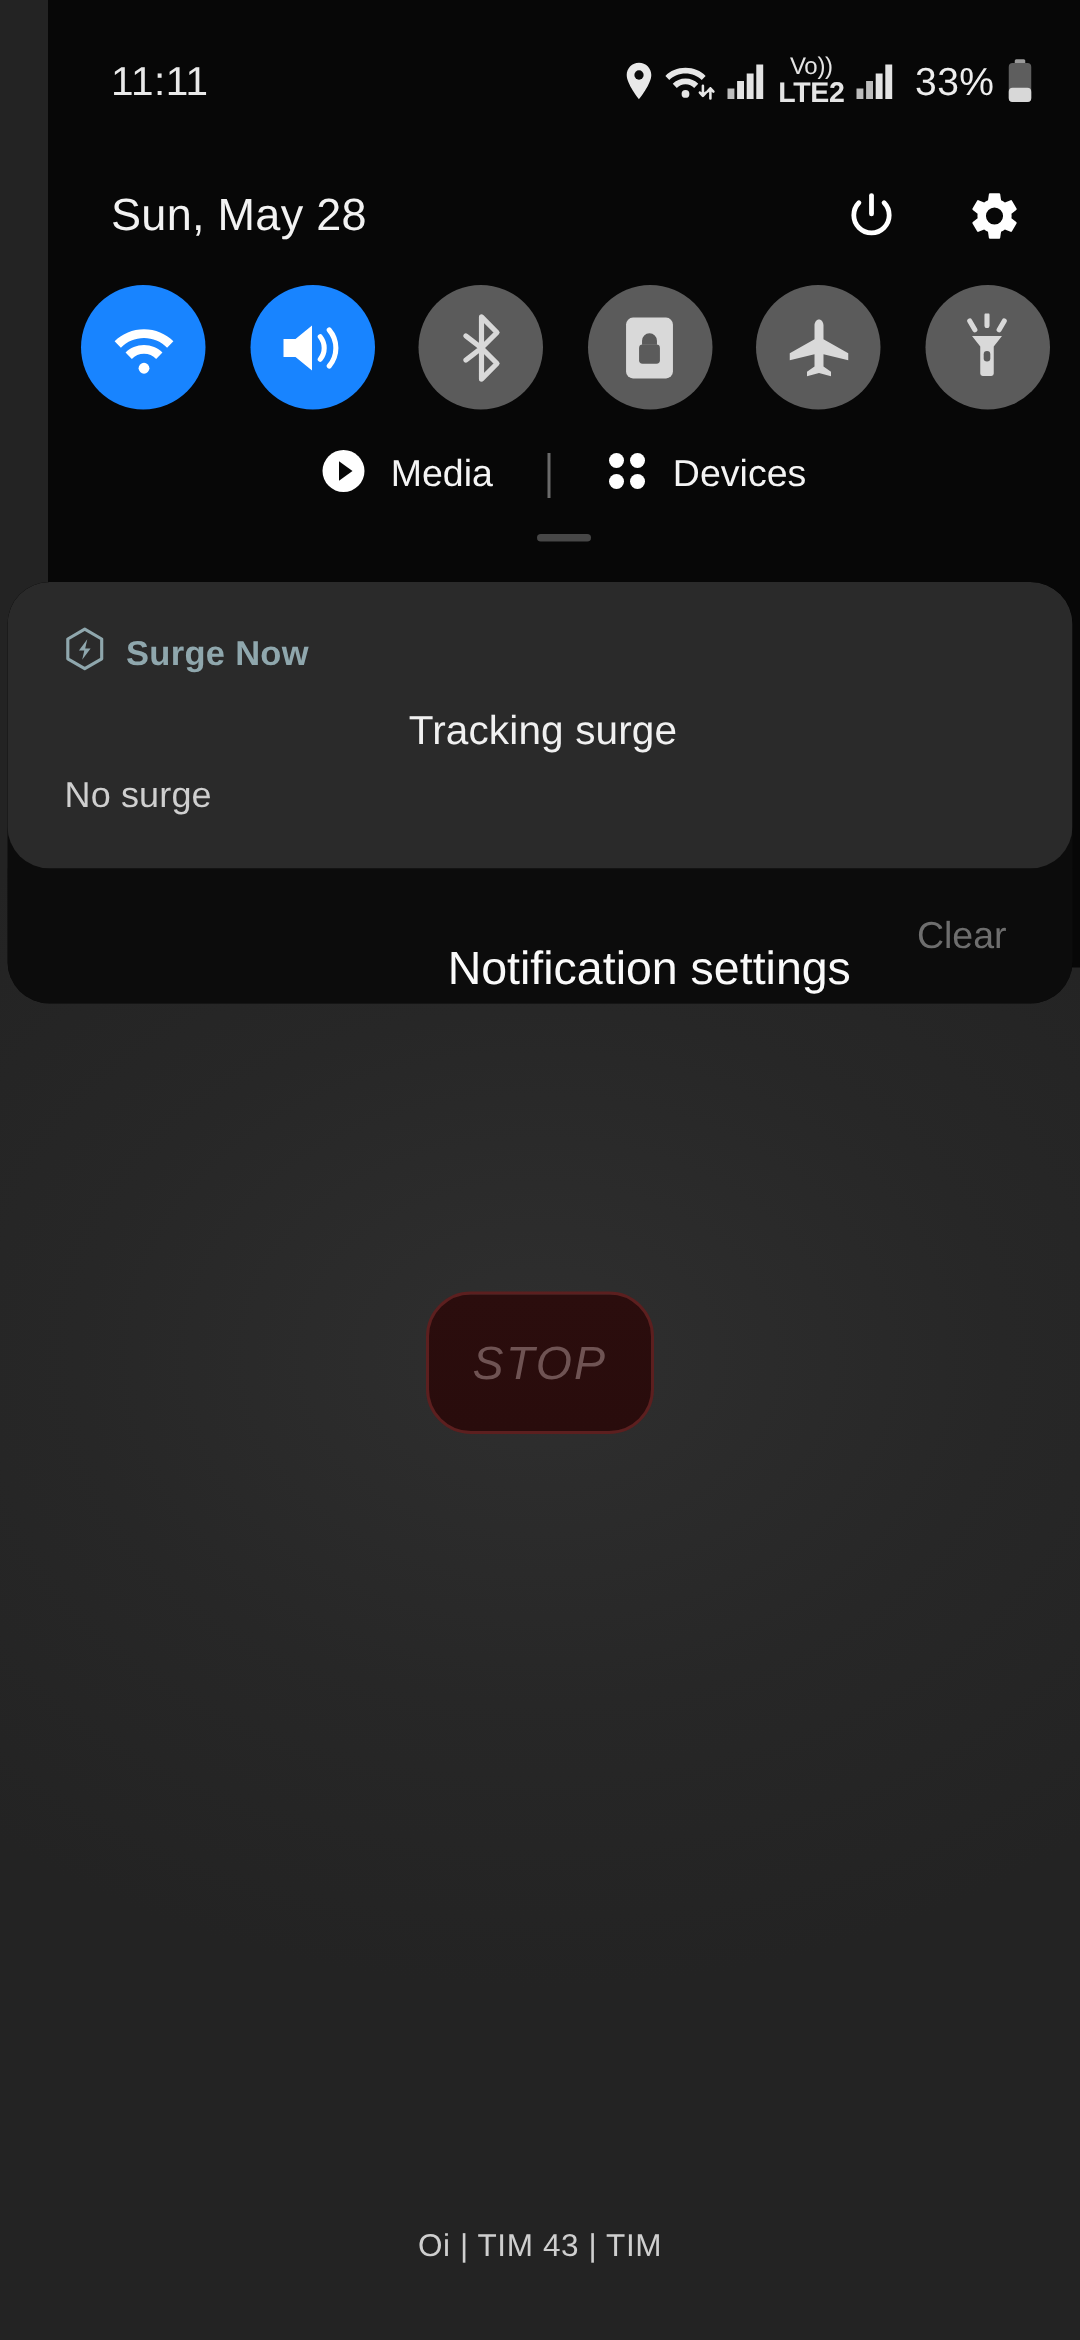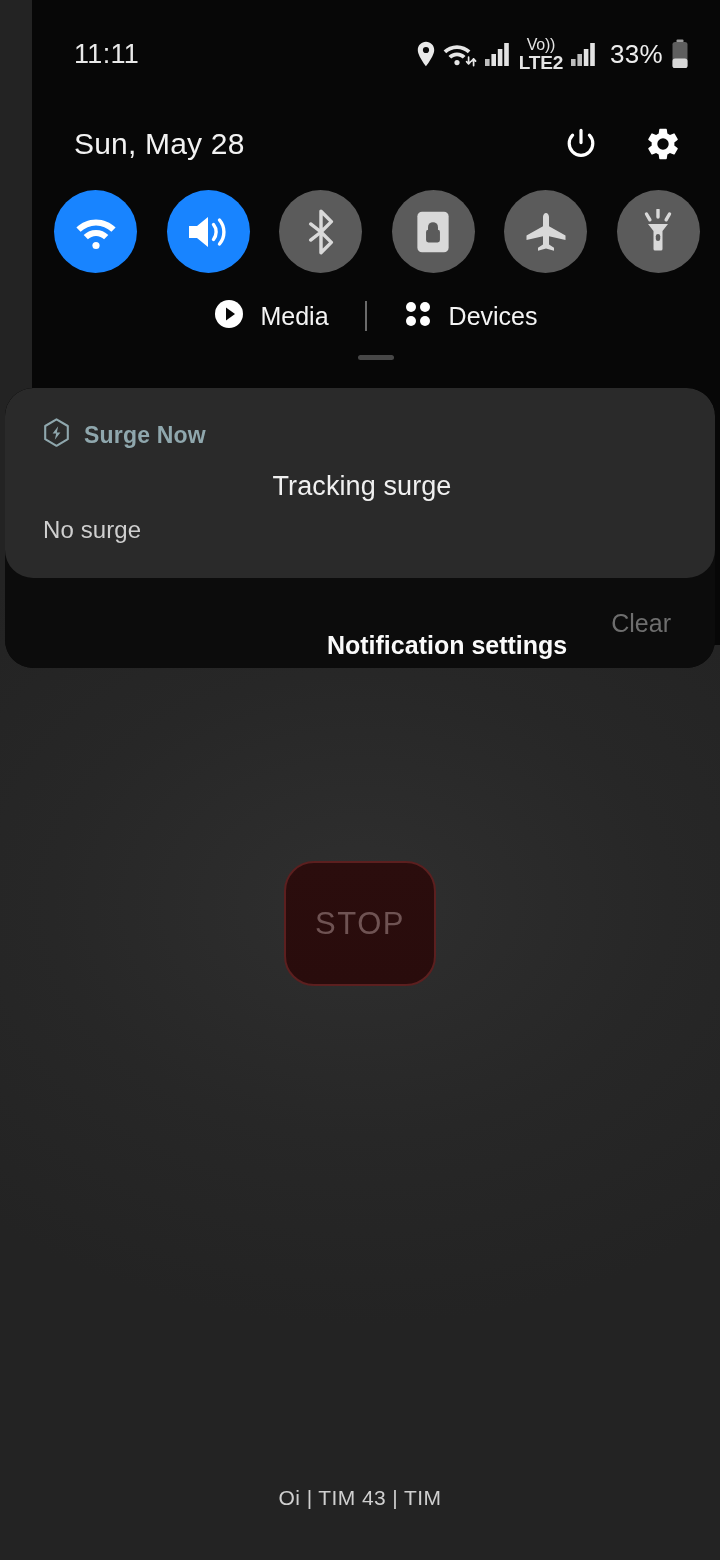--- a/index.html
+++ b/index.html
@@ -18,25 +18,25 @@
 
   
   #app-layer {
     position:absolute; inset:0;
     background:
       radial-gradient(ellipse 560px 420px at 50% 58%, #2f2f2f 0%, #272727 55%, #232323 100%);
   }
   #stop-button {
     position:absolute;
     left:284px; top:861px;
-    width:152px; height:125px;
+    width:152px; height:95px;
     border-radius:30px;
     background:linear-gradient(180deg,#2b0d0d 0%,#290c0c 100%);
     border:2px solid #5c1f1f;
-    display:flex; align-items:center; justify-content:center;
+    display:flex; align-items:center; justify-content:center;font-style:italic;
   }
   #stop-button .lbl {
     color:#6f5353;
     font-size:31px;
     letter-spacing:1.5px;
     font-weight:400;
   }
   #carrier-line {
     position:absolute;
     left:0; right:0; top:1486px;
@@ -136,21 +136,21 @@
   #notif-title { color:#f0f0f0; font-size:27px; margin-top:19px; letter-spacing:0.1px;text-align:center; }
   #notif-body  { color:#cfcfcf; font-size:24px; margin-top:14px; letter-spacing:0.1px; }
 
   #notif-footer {
     height:90px;
     display:flex; align-items:center; justify-content:flex-end;
     gap:44px;
     padding-right:44px;
     background:#0c0c0c;
   }
-  #notification-settings-btn { color:#fafafa; font-size:25px; font-weight:700;margin-top:44px; }
+  #notification-settings-btn { color:#fafafa; font-size:31px; font-weight:400;margin-top:44px; }
   #clear-btn { color:#6e6e6e; font-size:25px; }
 </style>
 </head>
 <body>
 
 <div id="screen">
 
   <div id="app-layer">
 
     <div id="stop-button">

